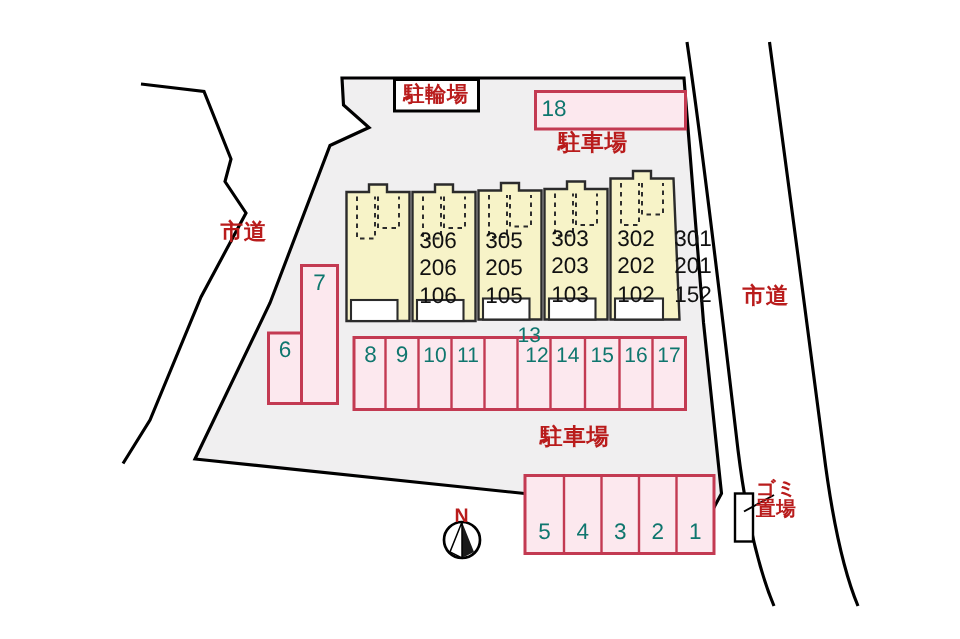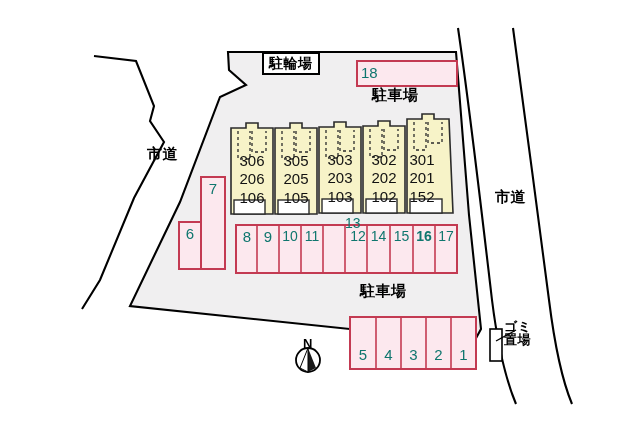--- a/index.html
+++ b/index.html
@@ -21,21 +21,21 @@
   #plan svg {
     position: absolute;
     left: 0;
     top: 0;
     width: 640px;
     height: 426px;
   }
   .lbl {
     position: absolute;
     white-space: nowrap;
-    color: #000000;
+    color: #b91c1c;
     font-family: "DejaVu Sans", "Liberation Sans", sans-serif;
     line-height: 1;
     pointer-events: none;
   }
   .jp {
     font-family: "DejaVu Sans", sans-serif;
     font-weight: bold;
     letter-spacing: 0.5px;
   }
   .road-label {
@@ -69,20 +69,21 @@
     line-height: 1;
   }
   .stall-num.wide { font-size: 14px; }
   .room-col {
     position: absolute;
     text-align: center;
     font-family: "Liberation Sans", sans-serif;
     font-size: 15px;
     color: #111111;
     line-height: 1.22;
+    margin-left: 40px;
   }
   .room-col div { white-space: nowrap; }
   .compass-n {
     position: absolute;
     font-size: 13px;
     font-weight: bold;
     font-family: "Liberation Sans", sans-serif;
   }
 </style>
 </head>
@@ -230,21 +231,21 @@
   <div class="stall-num" style="left:179px; top:226px; width:22px;">6</div>
 
   <div class="stall-num" style="left:237px; top:229px; width:20px;">8</div>
   <div class="stall-num" style="left:257px; top:229px; width:22px;">9</div>
   <div class="stall-num wide" style="left:279px; top:229px; width:22px;">10</div>
   <div class="stall-num wide" style="left:301px; top:229px; width:22px;">11</div>
   <div class="stall-num wide" style="left:323px; top:229px; width:22px;padding-left:24px;">12</div>
   <div class="stall-num wide" style="left:345px; top:216px; width:14px;">13</div>
   <div class="stall-num wide" style="left:367px; top:229px; width:23px;">14</div>
   <div class="stall-num wide" style="left:390px; top:229px; width:23px;">15</div>
-  <div class="stall-num wide" style="left:413px; top:229px; width:22px;font-weight:bold;">16</div>
+  <div class="stall-num wide" style="left:413px; top:229px; width:22px;">16</div>
   <div class="stall-num wide" style="left:435px; top:229px; width:22px;">17</div>
 
   <div class="stall-num" style="left:350px; top:347px; width:26px;">5</div>
   <div class="stall-num" style="left:376px; top:347px; width:25px;">4</div>
   <div class="stall-num" style="left:401px; top:347px; width:25px;">3</div>
   <div class="stall-num" style="left:426px; top:347px; width:25px;">2</div>
   <div class="stall-num" style="left:451px; top:347px; width:25px;">1</div>
 
 </div>
 

